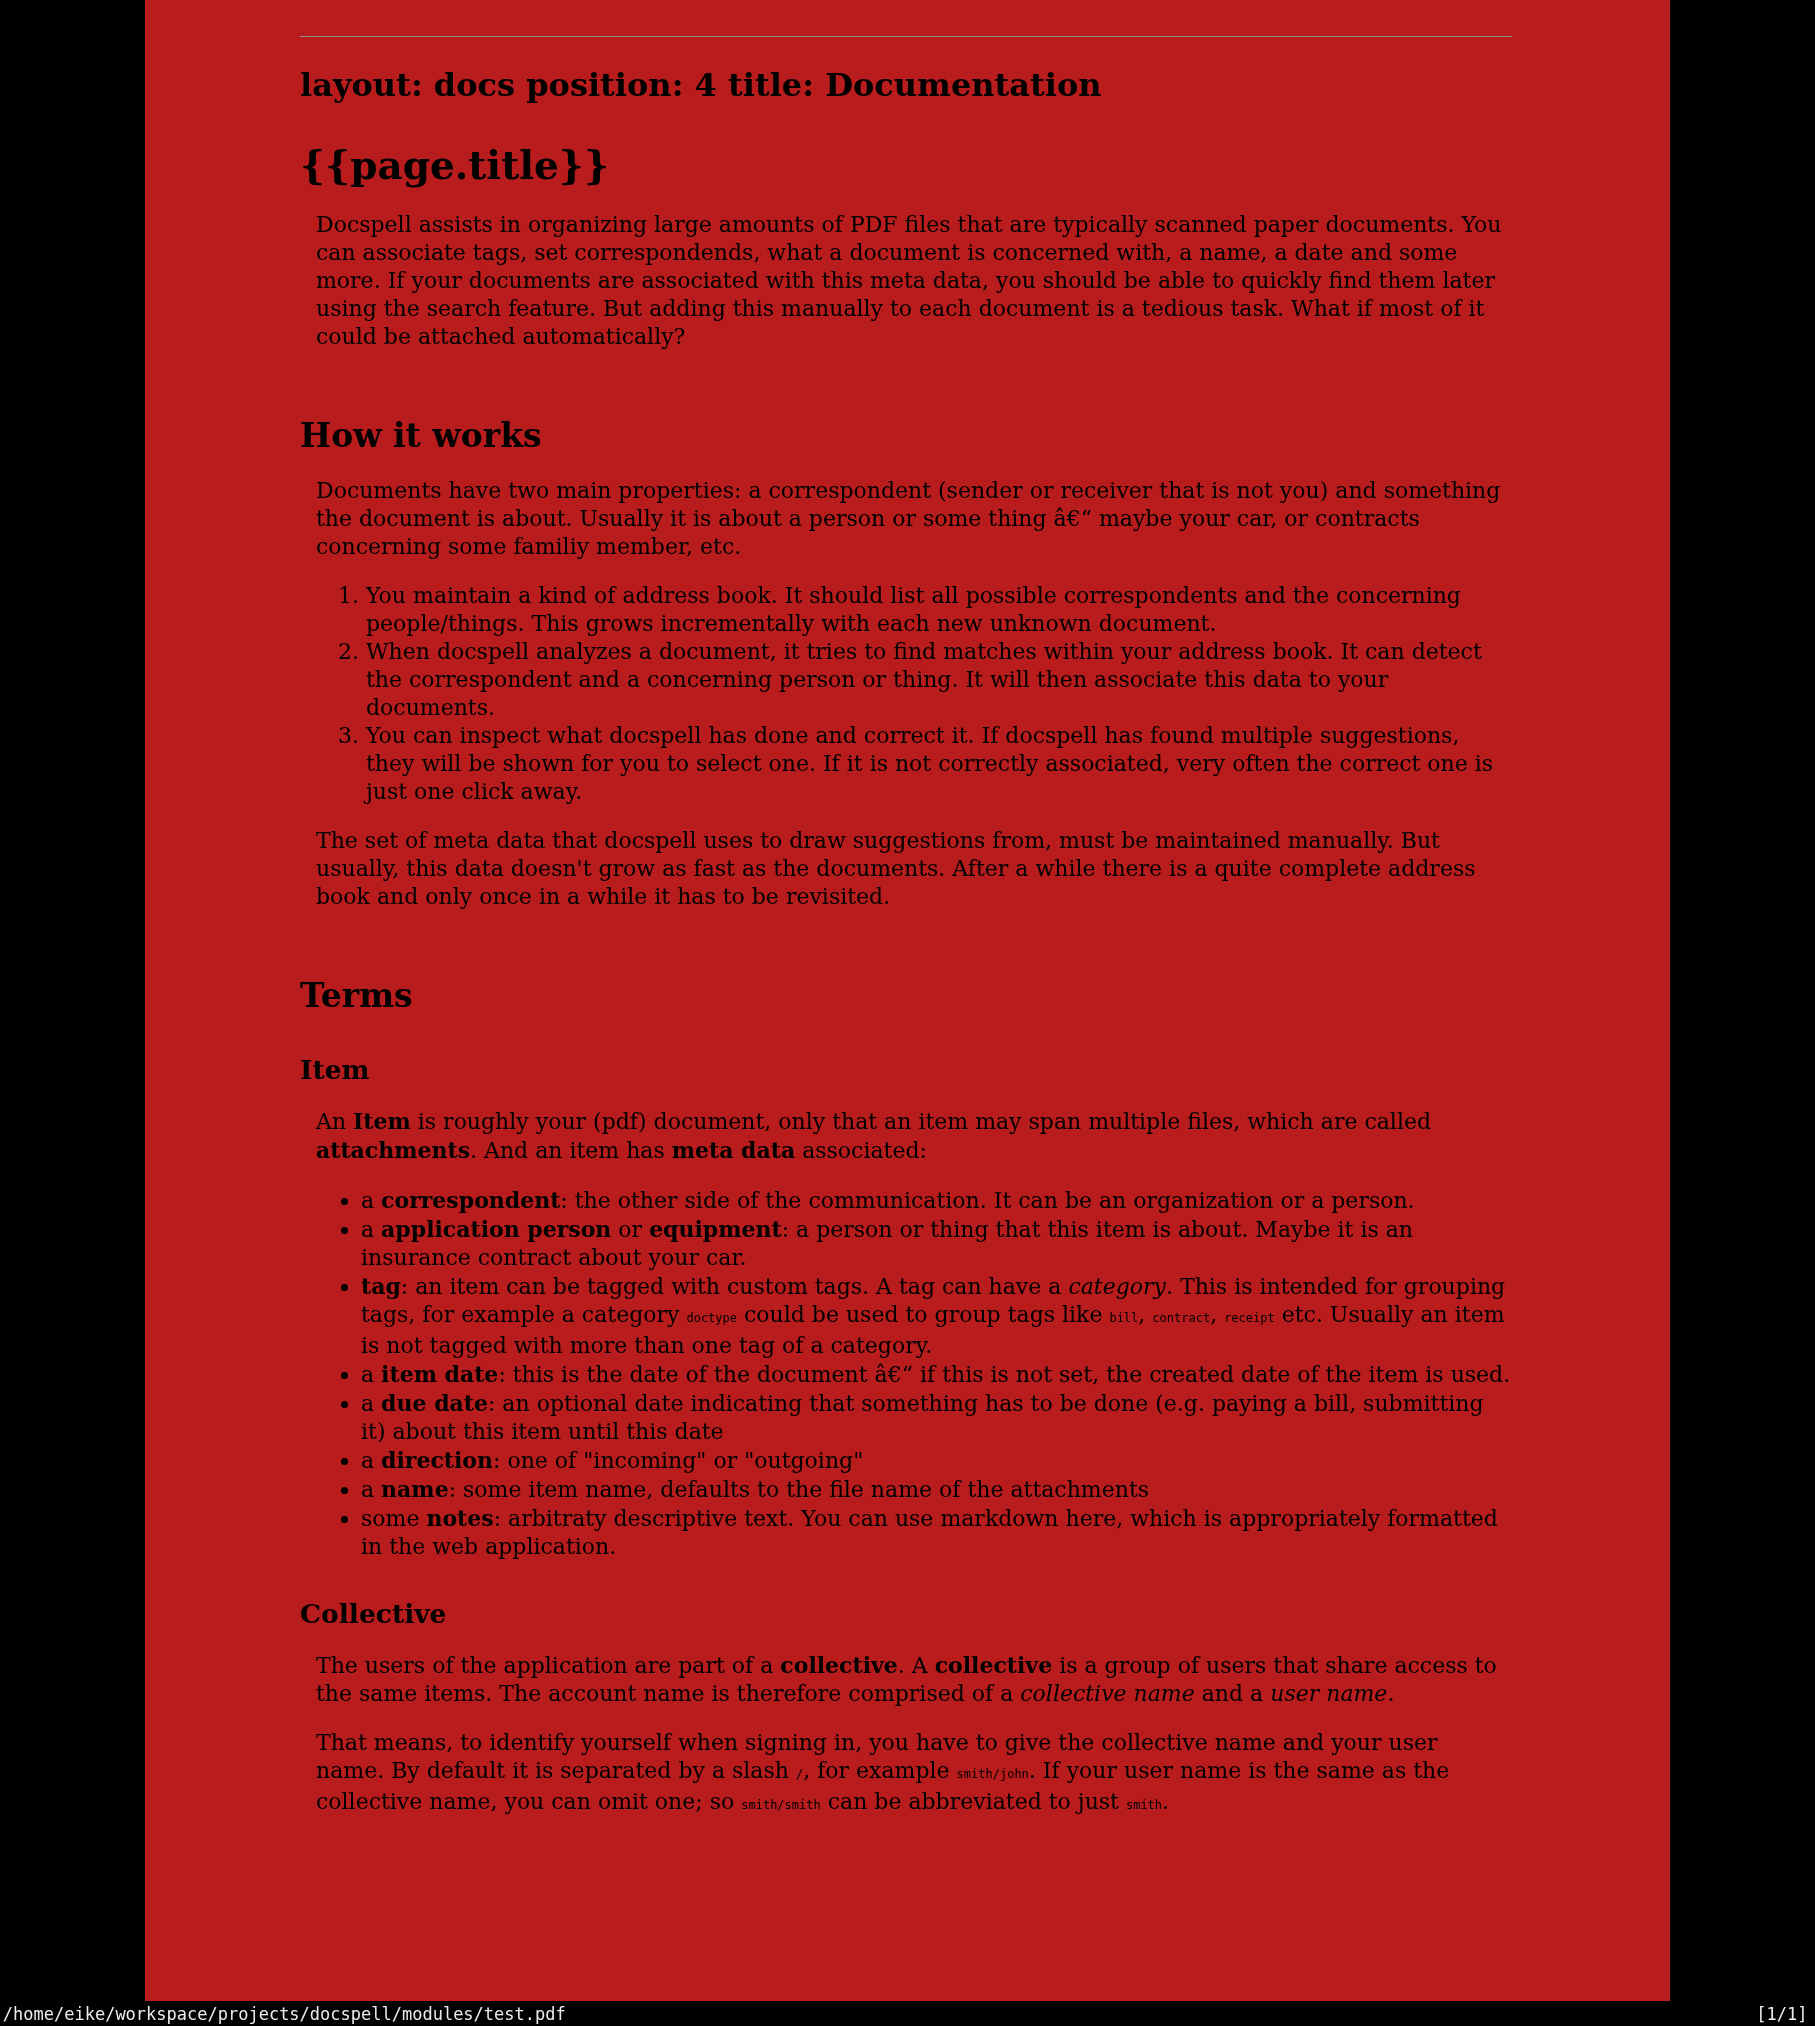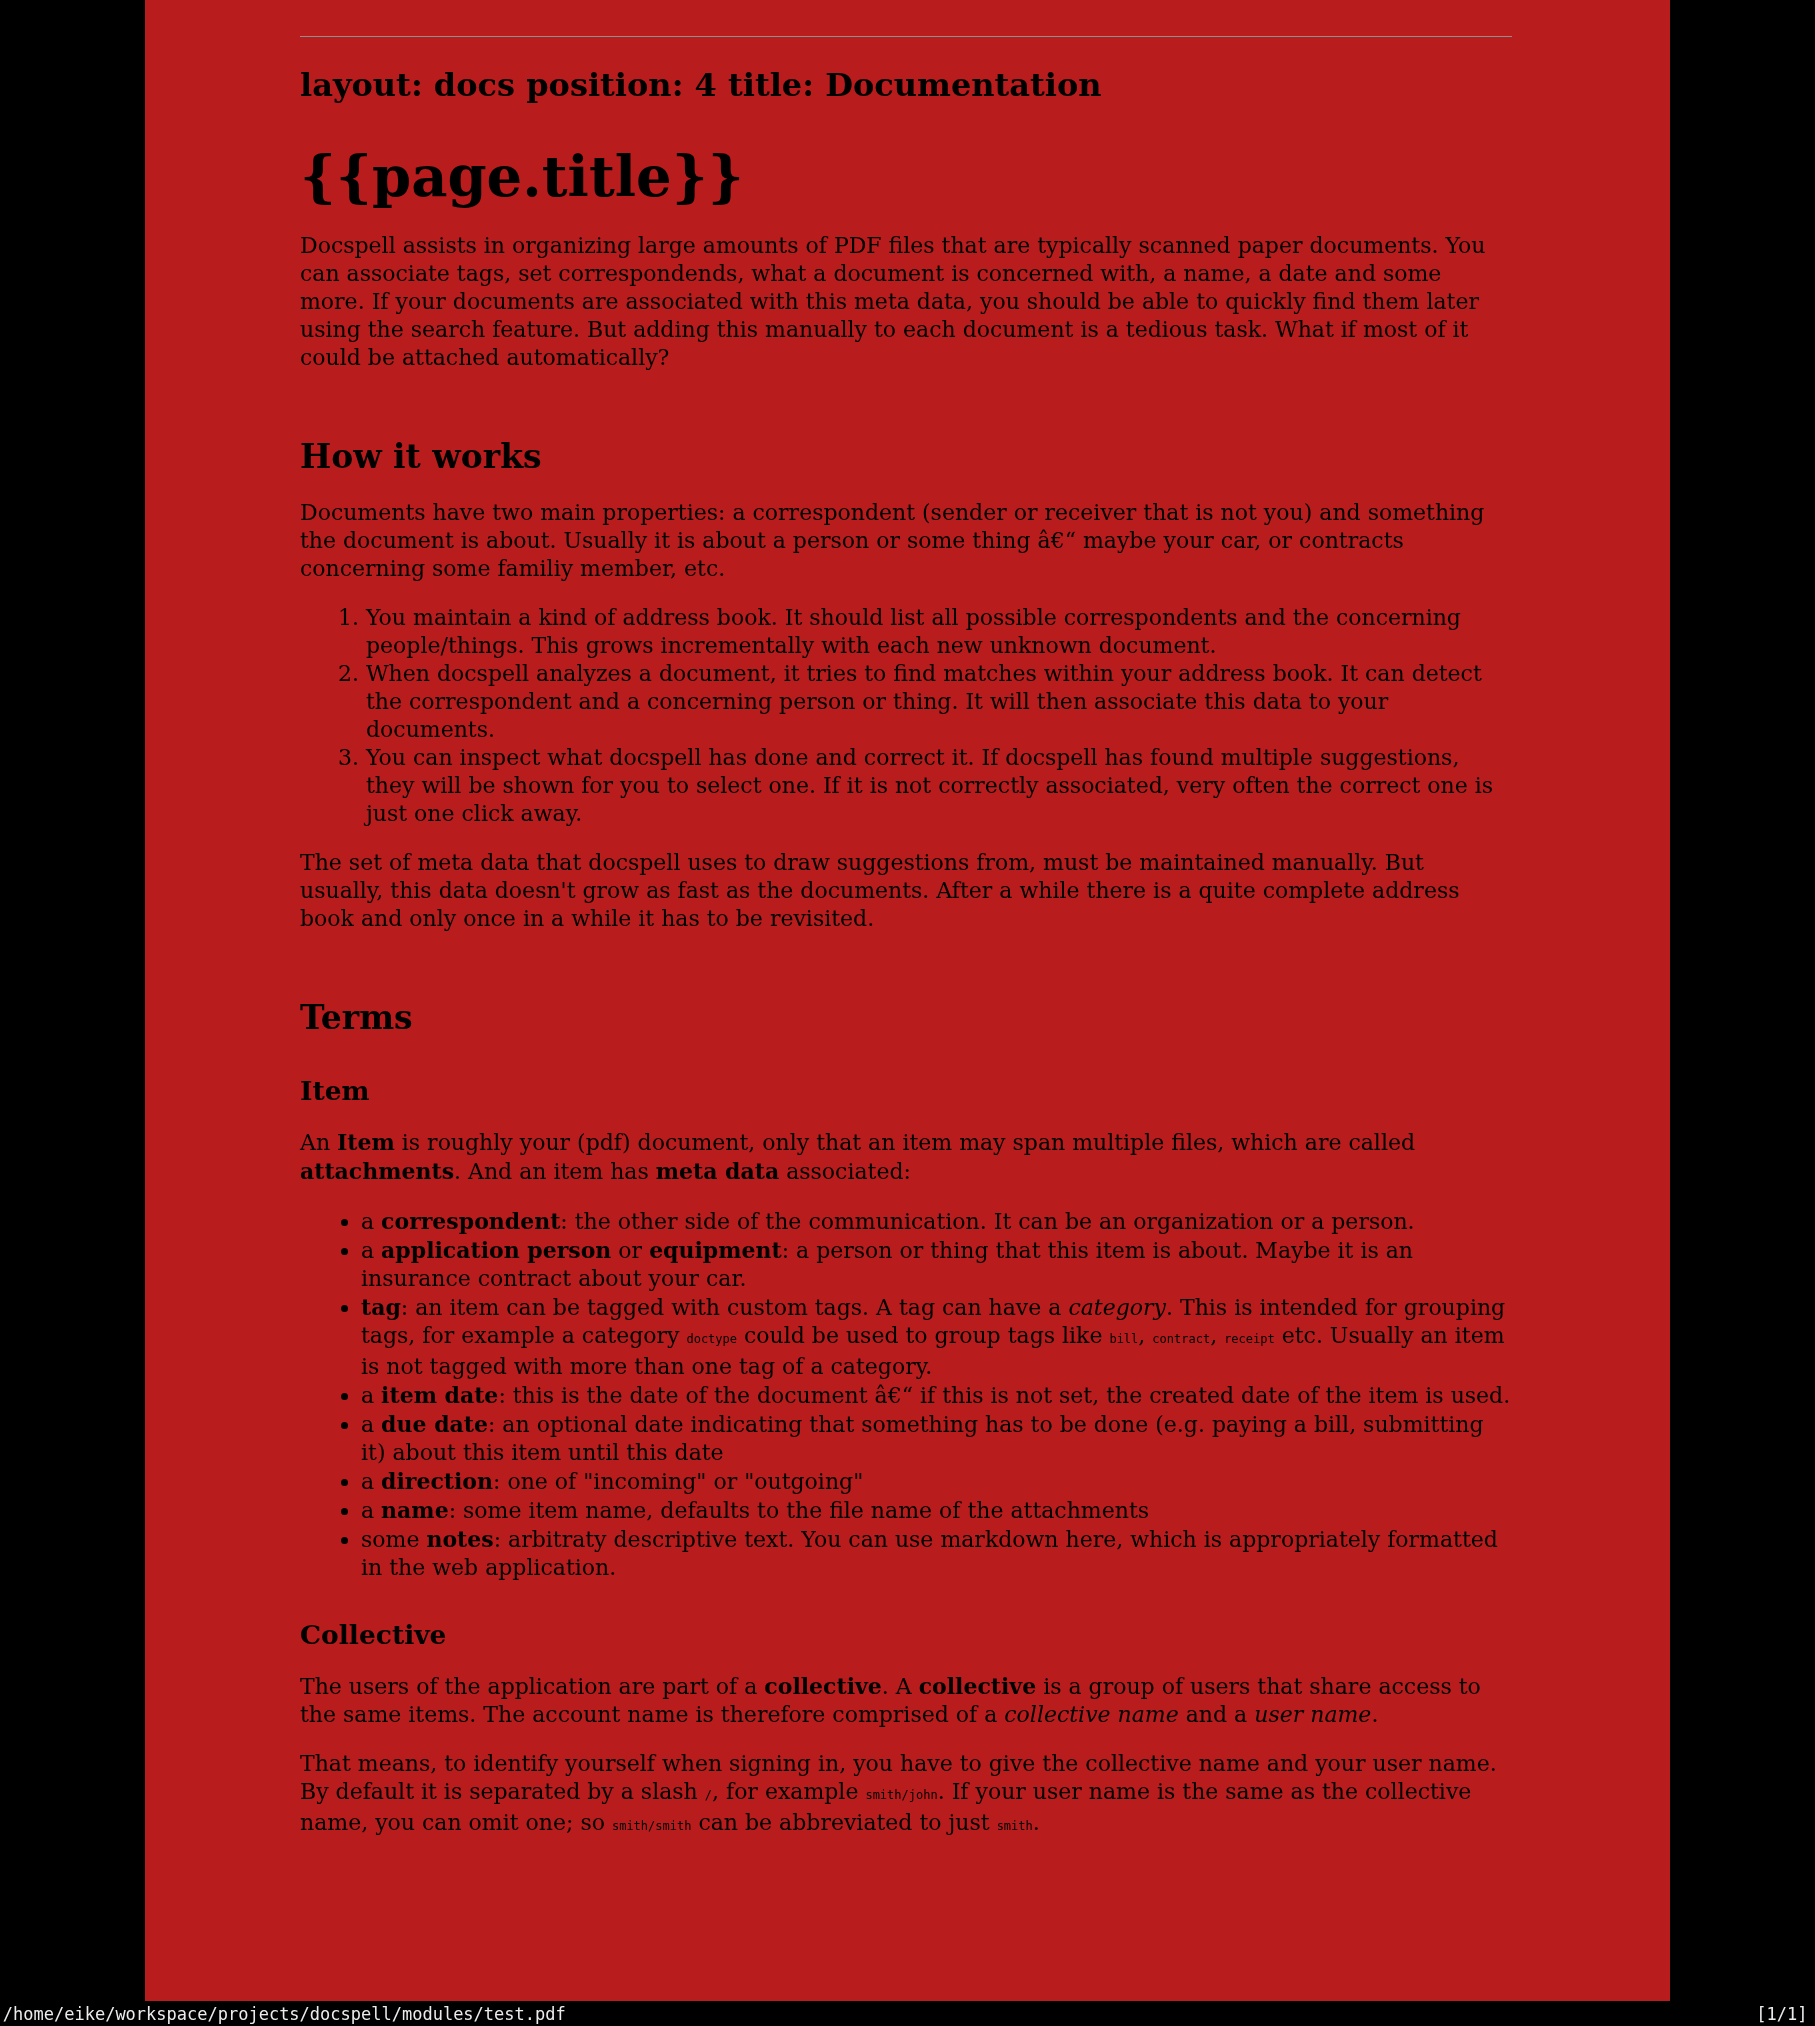--- a/index.html
+++ b/index.html
@@ -2,24 +2,24 @@
 <html style="font-size:15px"><head>
 <meta charset="utf-8">
 <style>
   html,body{margin:0;padding:0;background:#000;}
   .canvas{position:relative;width:1815px;height:2026px;background:#000;overflow:hidden;
           font-family:"DejaVu Serif",serif;color:#000;}
   .page{position:absolute;left:145px;top:0;width:1525px;height:2002px;background:#b91c1c;overflow:hidden;}
   .content{padding:36px 158px 0 155px;}
   .rule{border:none;border-top:1.9px solid #8f8f8f;margin:0;height:0;}
   .h-front{font-weight:bold;font-size:32px;line-height:1.26;margin-top:28px;}
-  .h-title{font-weight:bold;font-size:56px;line-height:1.25;margin-top:36px;}
+  .h-title{font-weight:bold;font-size:39px;line-height:1.25;margin-top:36px;}
   .h2{font-weight:bold;font-size:33px;line-height:1.25;margin-top:64px;}
   .h3{font-weight:bold;font-size:26.5px;line-height:1.25;margin-top:36px;}
-  .body{font-size:22px;line-height:28px;margin:21px 0 0 0;}
+  .body{font-size:22px;line-height:28px;margin:21px 0 0 16px;}
   ol.steps{margin:21px 0 0 0;padding-left:66px;}
   ul.bullets{margin:21px 0 16px 0;padding-left:61px;list-style-type:disc;}
   li.body{margin:0;}
   .seg-b{font-weight:bold;}
   .seg-i{font-style:italic;}
   .seg-m{font-family:"DejaVu Sans Mono",monospace;font-size:12px;}
   .statusbar{position:absolute;left:0;bottom:0;width:1815px;height:24.6px;background:#000;
              color:#ececec;font-family:"DejaVu Sans Mono",monospace;font-size:17px;
              display:flex;justify-content:space-between;align-items:center;
              padding:0 7.6px 0 2.8px;box-sizing:border-box;white-space:pre;margin-top:44px;}

